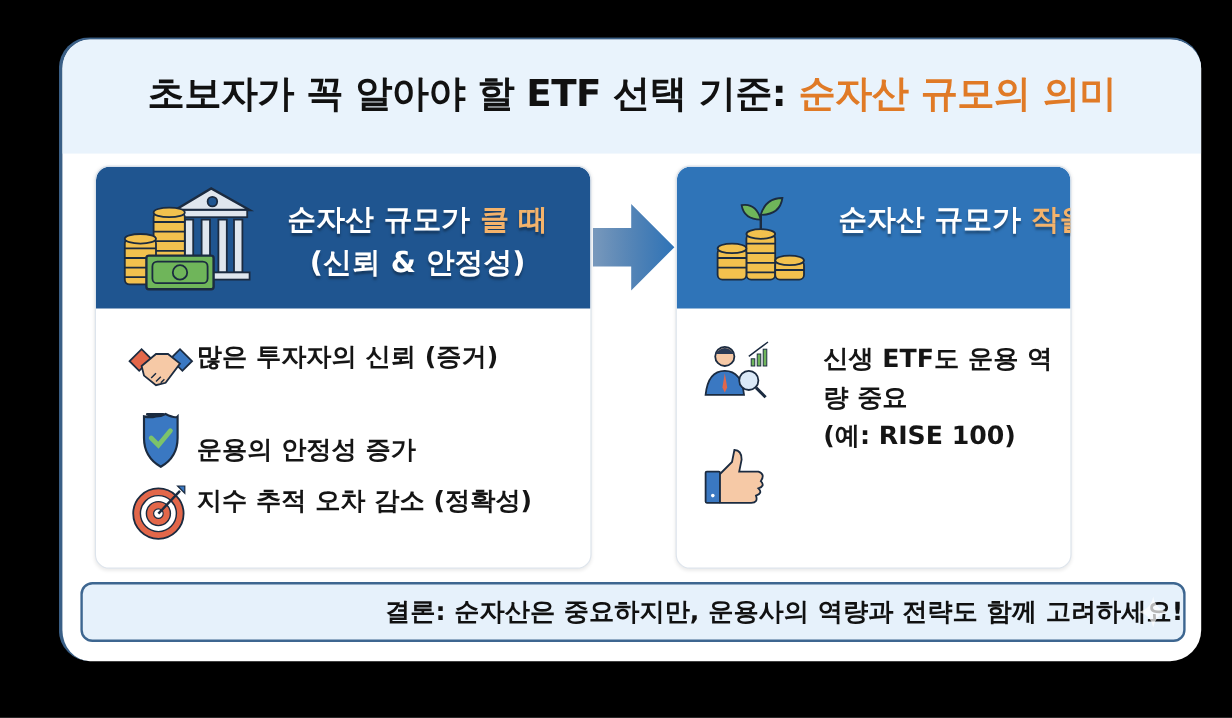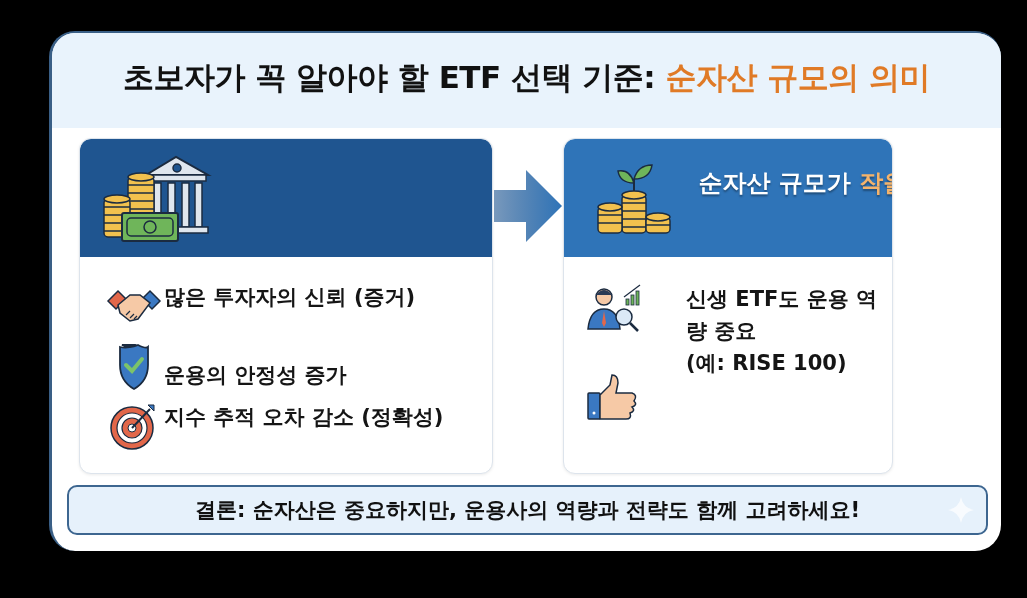--- a/index.html
+++ b/index.html
@@ -53,21 +53,21 @@
   .items { position: absolute; left: 0; right: 0; top: 118px; bottom: 0; }
   .item { position: absolute; display: flex; align-items: flex-start; }
   .item .ic { width: 60px; height: 50px; flex: 0 0 auto; }
   .item .txt { font-size: 21px; font-weight: bold; color: #151515; line-height: 32px; }
 
   .arrow { position: absolute; left: 442px; top: 133px; }
 
   .conclusion {
     position: absolute; left: 15px; top: 452px; width: 921px; height: 50px;
     background: #e6f1fb; border: 2px solid #3d6690; border-radius: 10px;
-    text-align: center; font-size: 21px; font-weight: bold; color: #111; line-height: 46px;
+    text-align: right; font-size: 21px; font-weight: bold; color: #111; line-height: 46px;
   }
   .sparkle { position: absolute; right: 10px; top: 8px; }
 </style>
 </head>
 <body>
 
 <div class="card">
   <div class="title-band"></div>
   <div class="title"><span>초보자가 꼭 알아야 할 ETF 선택 기준: </span><span class="accent">순자산 규모의 의미</span></div>
 
@@ -97,20 +97,22 @@
             <line x1="10" y1="62" x2="36" y2="62"></line>
           <line x1="10" y1="70" x2="36" y2="70"></line>
             <line x1="10" y1="78" x2="36" y2="78"></line>
         </g>
 
         <rect x="28" y="60" width="56" height="28" rx="2" fill="#6fb55a" stroke="#1b2b40" stroke-width="2"></rect>
         <rect x="33" y="65" width="46" height="18" rx="4" fill="none" stroke="#1b2b40" stroke-width="1.5"></rect>
         <circle cx="56" cy="74" r="6" fill="none" stroke="#1b2b40" stroke-width="1.5"></circle>
       </svg>
       <div class="head-text">
+        <div><span>순자산 규모가 </span><span class="hl">클 때</span></div>
+        <div>(신뢰 &amp; 안정성)</div>
       </div>
     </div>
     <div class="items">
       <div class="item" style="left:24px; top:24px;">
         <svg class="ic" viewBox="0 0 60 50">
           <path d="M4 20 L14 10 L22 18 L12 28 Z" fill="#e2674a" stroke="#1b2b40" stroke-width="1.5"></path>
           <path d="M56 20 L46 10 L38 18 L48 28 Z" fill="#3a78c2" stroke="#1b2b40" stroke-width="1.5"></path>
           <path d="M14 24 L26 14 L36 14 L46 22 L34 38 L26 40 L16 32 Z" fill="#f6c9a6" stroke="#1b2b40" stroke-width="1.5"></path>
           <path d="M22 34 L26 30 M26 37 L30 33 M30 38 L33 35" stroke="#1b2b40" stroke-width="1.2"></path>
         </svg>

